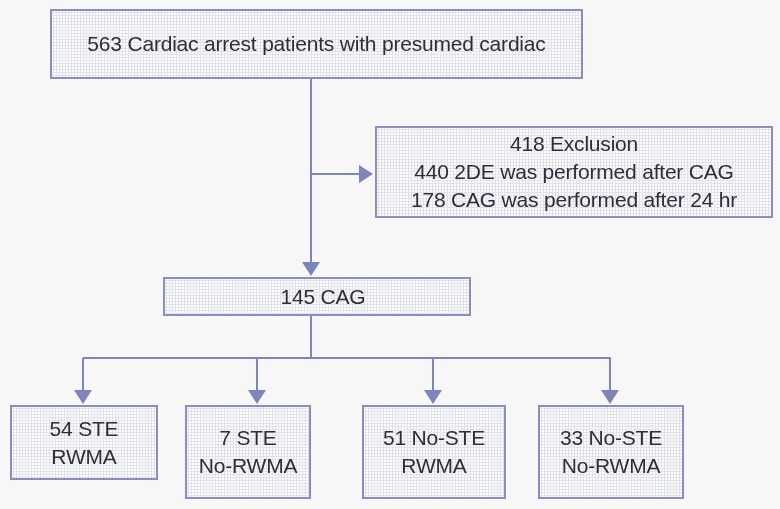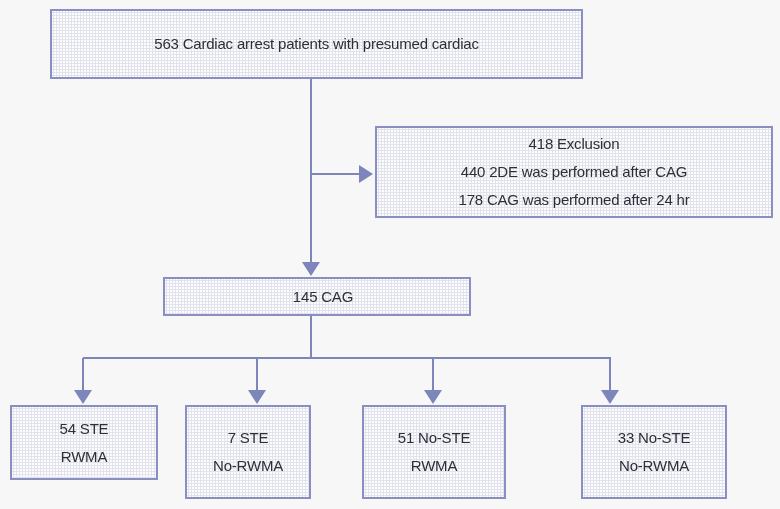--- a/index.html
+++ b/index.html
@@ -26,21 +26,21 @@
     border:2px solid var(--border);
     background-color:#fdfdfe;
     background-image:radial-gradient(#e2e2ec 1px, rgba(0,0,0,0) 1.15px);
     background-size:3px 3px;
     display:flex;
     flex-direction:column;
     align-items:center;
     justify-content:center;
     text-align:center;
     color:var(--text);
-    font-size:15px;
+    font-size:21px;
     line-height:28px;
     letter-spacing:-0.2px;
   }
   .fbox span{display:block;white-space:nowrap;}
   .vline,.hline{
     position:absolute;
     background:var(--line);
   }
   .vline{width:2px;}
   .hline{height:2px;}
@@ -58,21 +58,21 @@
     border-bottom:9px solid transparent;
     border-left:14px solid var(--line);
   }
   
   #top-box{left:50px;top:9px;width:533px;height:70px;}
   #exclusion-box{left:375px;top:126px;width:398px;height:92px;}
   #cag-box{left:163px;top:277px;width:308px;height:39px;padding-left:12px;}
   #outcome-box-0{left:10px;top:405px;width:148px;height:75px;}
   #outcome-box-1{left:185px;top:405px;width:126px;height:94px;}
   #outcome-box-2{left:362px;top:405px;width:144px;height:94px;}
-  #outcome-box-3{left:538px;top:405px;width:146px;height:94px;margin-left:43px;}
+  #outcome-box-3{left:538px;top:405px;width:146px;height:94px;}
 
   #line-top-down{left:310px;top:79px;height:184px;}
   #arrowhead-cag{left:302px;top:262px;}
   #line-branch{left:311px;top:173px;width:48px;}
   #arrowhead-exclusion{left:359px;top:165px;}
   #line-cag-down{left:310px;top:316px;height:42px;}
   #line-distributor{left:83px;top:357px;width:528px;}
   #stub-0{left:82px;top:358px;height:33px;}
   #stub-1{left:256px;top:358px;height:33px;}
   #stub-2{left:432px;top:358px;height:33px;}

